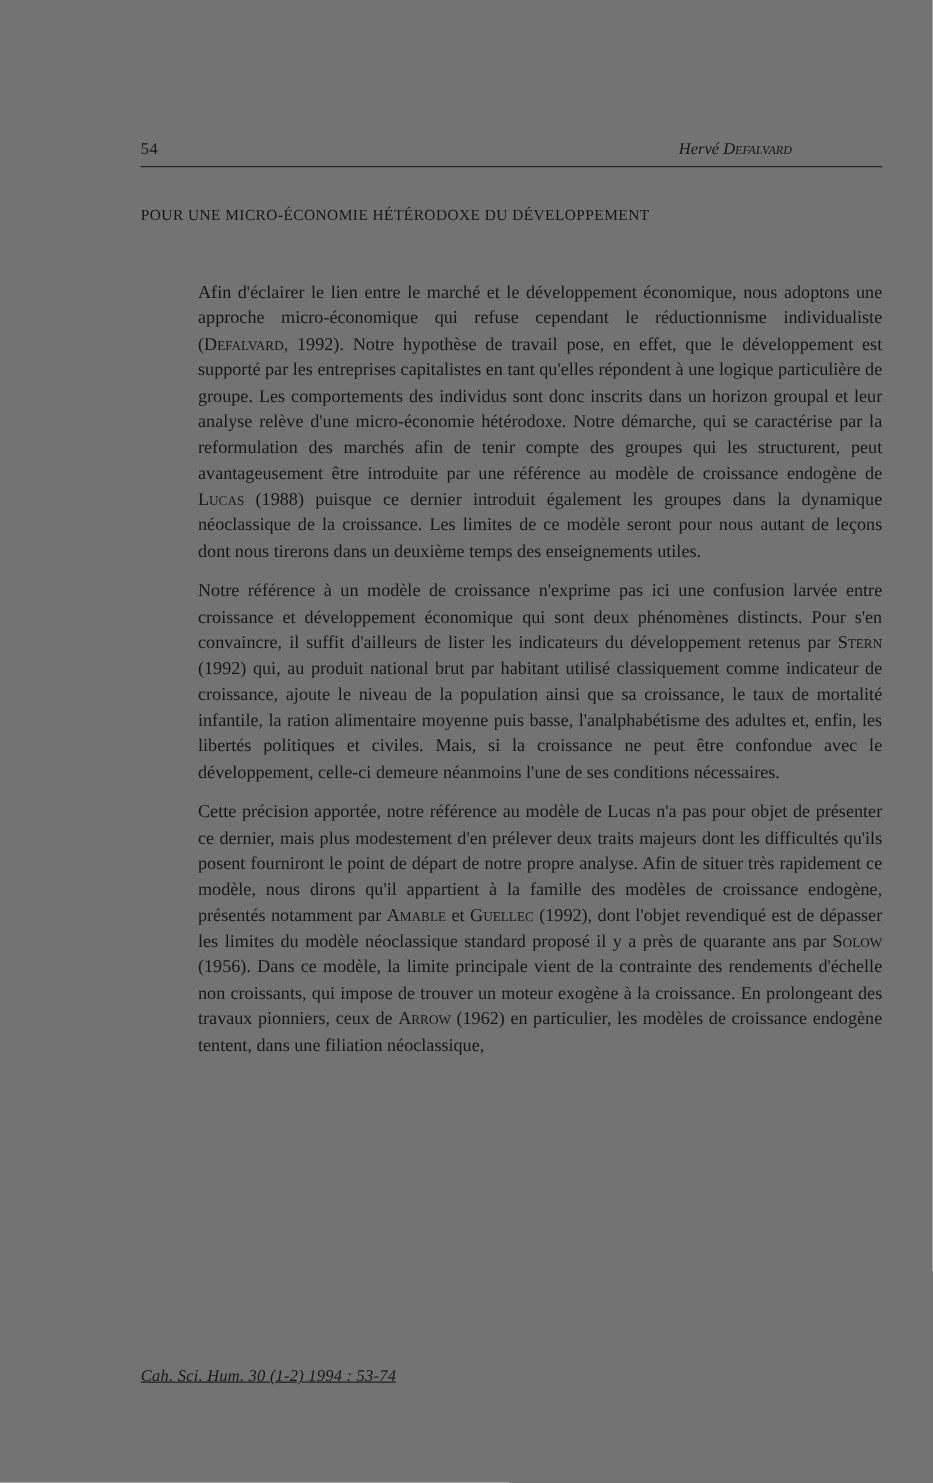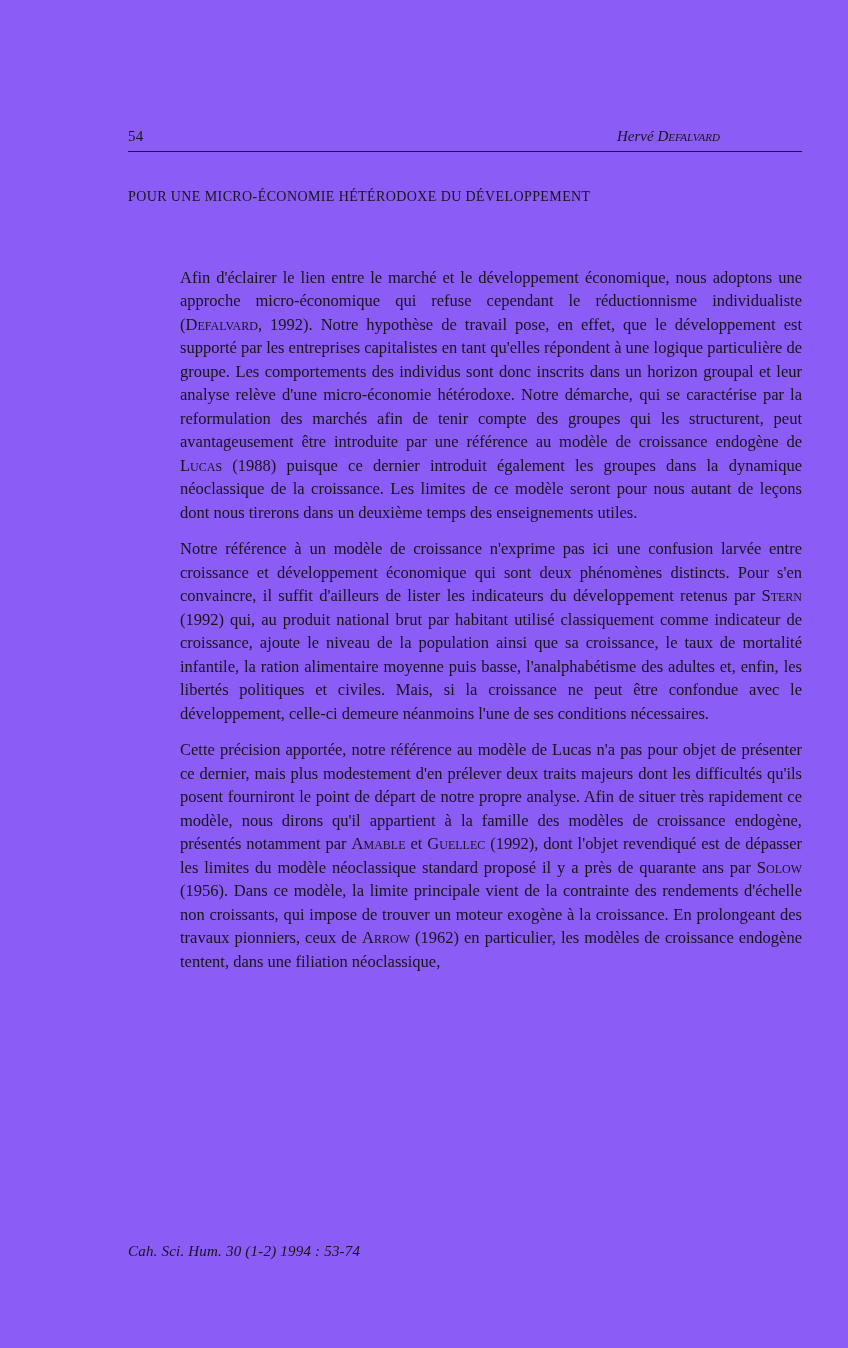--- a/index.html
+++ b/index.html
@@ -1,19 +1,19 @@
 <!DOCTYPE html>
 <html lang="fr"><head>
 <meta charset="utf-8">
 <style>
   html, body { margin: 0; padding: 0; background: #ffffff; }
   .page {
     width: 848px;
     height: 1348px;
-    background: #8b5cf6;
+    background: #737373;
     box-sizing: border-box;
     position: relative;
     padding: 96px 46px 0 128px;
     font-family: "Liberation Serif", "DejaVu Serif", serif;
     color: #161616;
     overflow: hidden;
   }
   .header {
     display: flex;
     justify-content: space-between;
@@ -30,21 +30,21 @@
   }
   .running-head .sc { font-variant: small-caps; }
   .title {
     font-size: 14px;
     font-weight: 400;
     letter-spacing: 0.4px;
     margin: 36px 0 0 0;
     line-height: 1.25;
   }
   .body {
-    margin-top: 60px;
+    margin-top: 48px;
     font-size: 16.5px;
     line-height: 23.5px;
   }
   .para {
     margin: 0 0 13px 52px;
     text-align: justify;
     hyphens: auto;
     -webkit-hyphens: auto;
   }
   .para .sc { font-variant: small-caps; }
@@ -54,20 +54,21 @@
     margin: 35px 0 23px 0;
     letter-spacing: 0.2px;
   }
   .footer {
     position: absolute;
     left: 128px;
     top: 1243px;
     font-size: 15px;
     font-style: italic;
     letter-spacing: 0.2px;
+    text-decoration: underline;
   }
 </style>
 </head>
 <body>
 
 <div class="page">
 
   <div class="header">
     <span class="pagenum">54</span>
     <span class="running-head">

